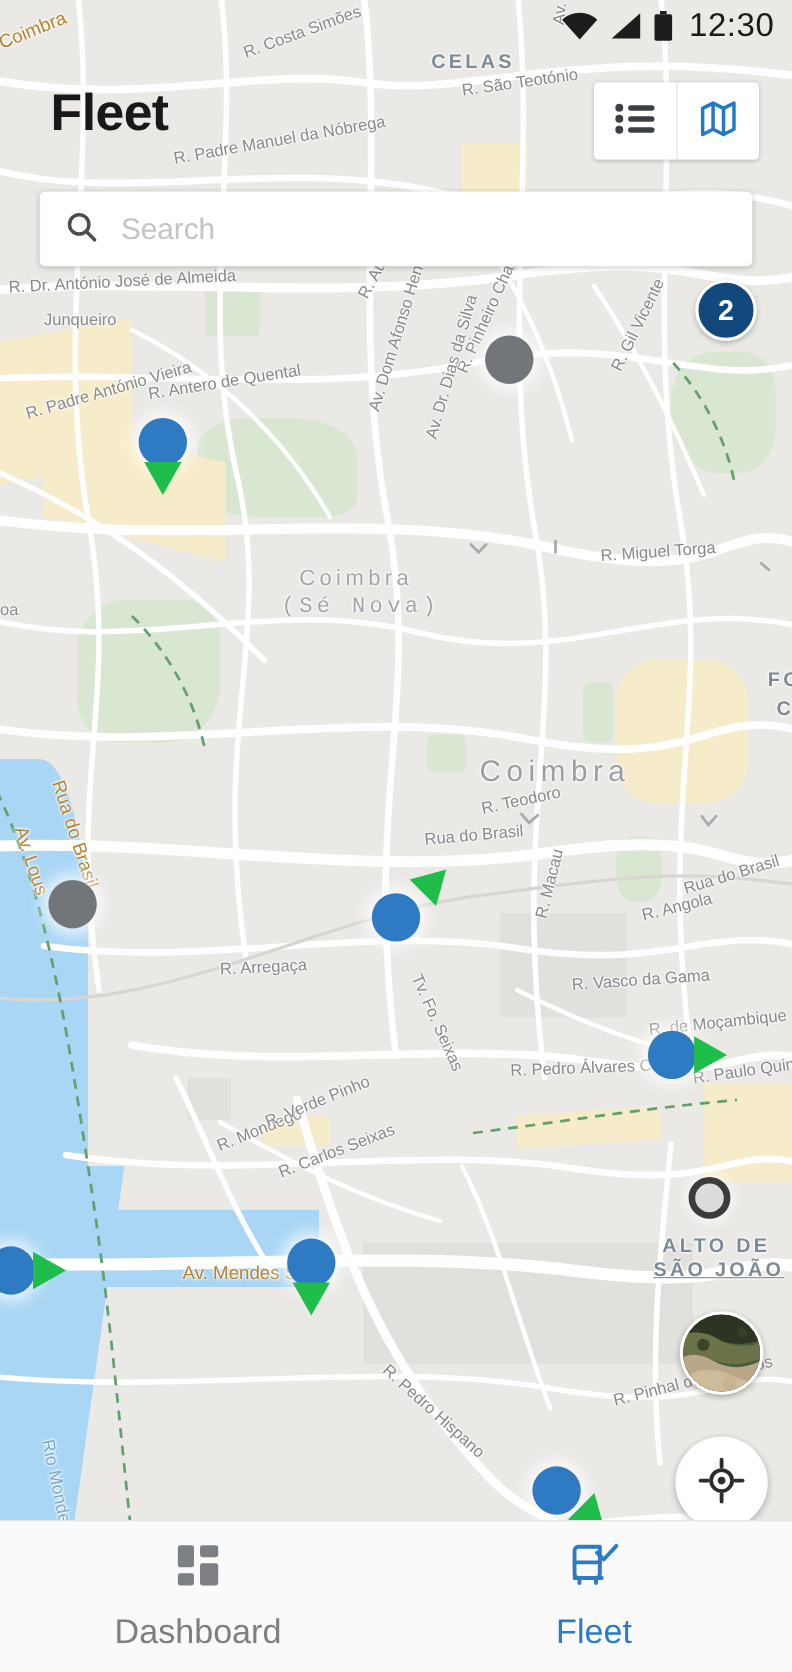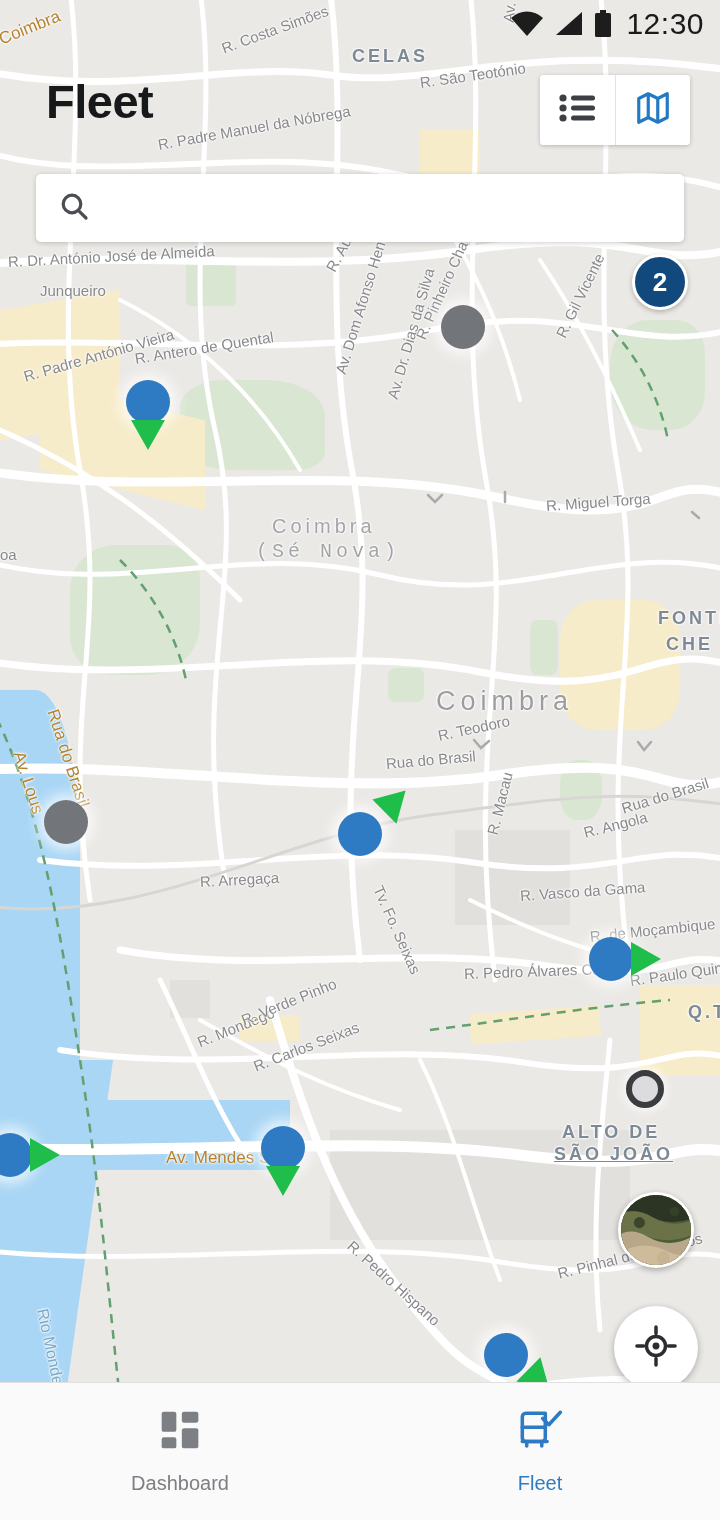--- a/index.html
+++ b/index.html
@@ -32,21 +32,21 @@
     color: #8f9093;
     font-family: "Liberation Sans", sans-serif;
     white-space: nowrap;
     pointer-events: none;
     text-shadow: 0 0 3px #fff, 0 0 3px #fff, 0 0 2px #fff;
   }
   .street { font-size: 15px; color: #88898c; }
   .street-y { color: #b5832f; font-size: 17px; }
   .place-lg { font-size: 27px; letter-spacing: 5px; color: #9c9da0; font-weight: 400; }
   .place-md { font-size: 20px; letter-spacing: 4px; color: #a4a5a8; }
-  .place-sm { font-size: 18px; letter-spacing: 3px; color: #7d8a95; font-weight: 700; }
+  .place-sm { font-size: 18px; letter-spacing: 3px; color: #7d8a95; font-weight: 700; margin-left: 40px; }
   .water-lbl { color: #7aa9c9; font-size: 16px; }
 
   
   #statusbar {
     position: absolute; top:0; left:0; width: 720px; height: 48px;
     display:flex; align-items:center; justify-content:flex-end;
     padding-right: 16px; gap: 10px; z-index: 40;
   }
   #statusbar .sicon { display:flex; align-items:center; }
   #clock { font-size: 30px; color:#1a1a1a; font-weight: 400; letter-spacing:0.5px; margin-left:4px; }
@@ -125,21 +125,21 @@
   
   #bottomnav {
     position:absolute; left:0; bottom:0; width:720px; height:138px;
     background:#fafafa; border-top:1px solid #e0e0e0; z-index: 40;
     display:flex; align-items:center;
   }
   #bottomnav .navitem {
     flex:1; height:100%;
     display:flex; flex-direction:column; align-items:center; justify-content:center; gap: 16px;
   }
-  #bottomnav .navlabel { font-size: 20px; color:#7c7f83; }
+  #bottomnav .navlabel { font-size: 31px; color:#7c7f83; }
   #bottomnav .navitem.active .navlabel { color:#2e7bc4; }
 </style>
 </head>
 <body>
 
 <div id="app">
 
   <div id="map">
 
     <div class="mparks">
@@ -361,20 +361,21 @@
     </div>
   </div>
 
   <div id="searchbar">
     <span>
       <svg width="32" height="32" viewBox="0 0 24 24" fill="none" stroke="#4a4d52" stroke-width="2.4" stroke-linecap="round">
         <circle cx="10.5" cy="10.5" r="6.6"></circle>
           <path d="M15.4 15.4 L21 21"></path>
       </svg>
     </span>
+    <input id="searchinput" type="text" placeholder="Search" style="">
   </div>
 
   <div id="maptypebtn">
     <svg class="sat" viewBox="0 0 76 76" preserveAspectRatio="none">
       <rect width="76" height="76" fill="#4c5b38"></rect>
       <path d="M0 0 H76 V26 Q50 34 28 22 Q12 14 0 20 Z" fill="#2c3524"></path>
       <path d="M0 20 Q18 14 34 24 Q54 36 76 28 V44 Q50 54 26 44 Q10 38 0 42 Z" fill="#6b7248"></path>
       <path d="M0 42 Q14 36 30 46 Q52 58 76 46 V76 H0 Z" fill="#b9a789"></path>
       <path d="M8 58 Q30 50 52 62 Q64 68 76 64 V76 H8 Z" fill="#cdbb9c"></path>
       <circle cx="20" cy="30" r="6" fill="#3a4529"></circle>

